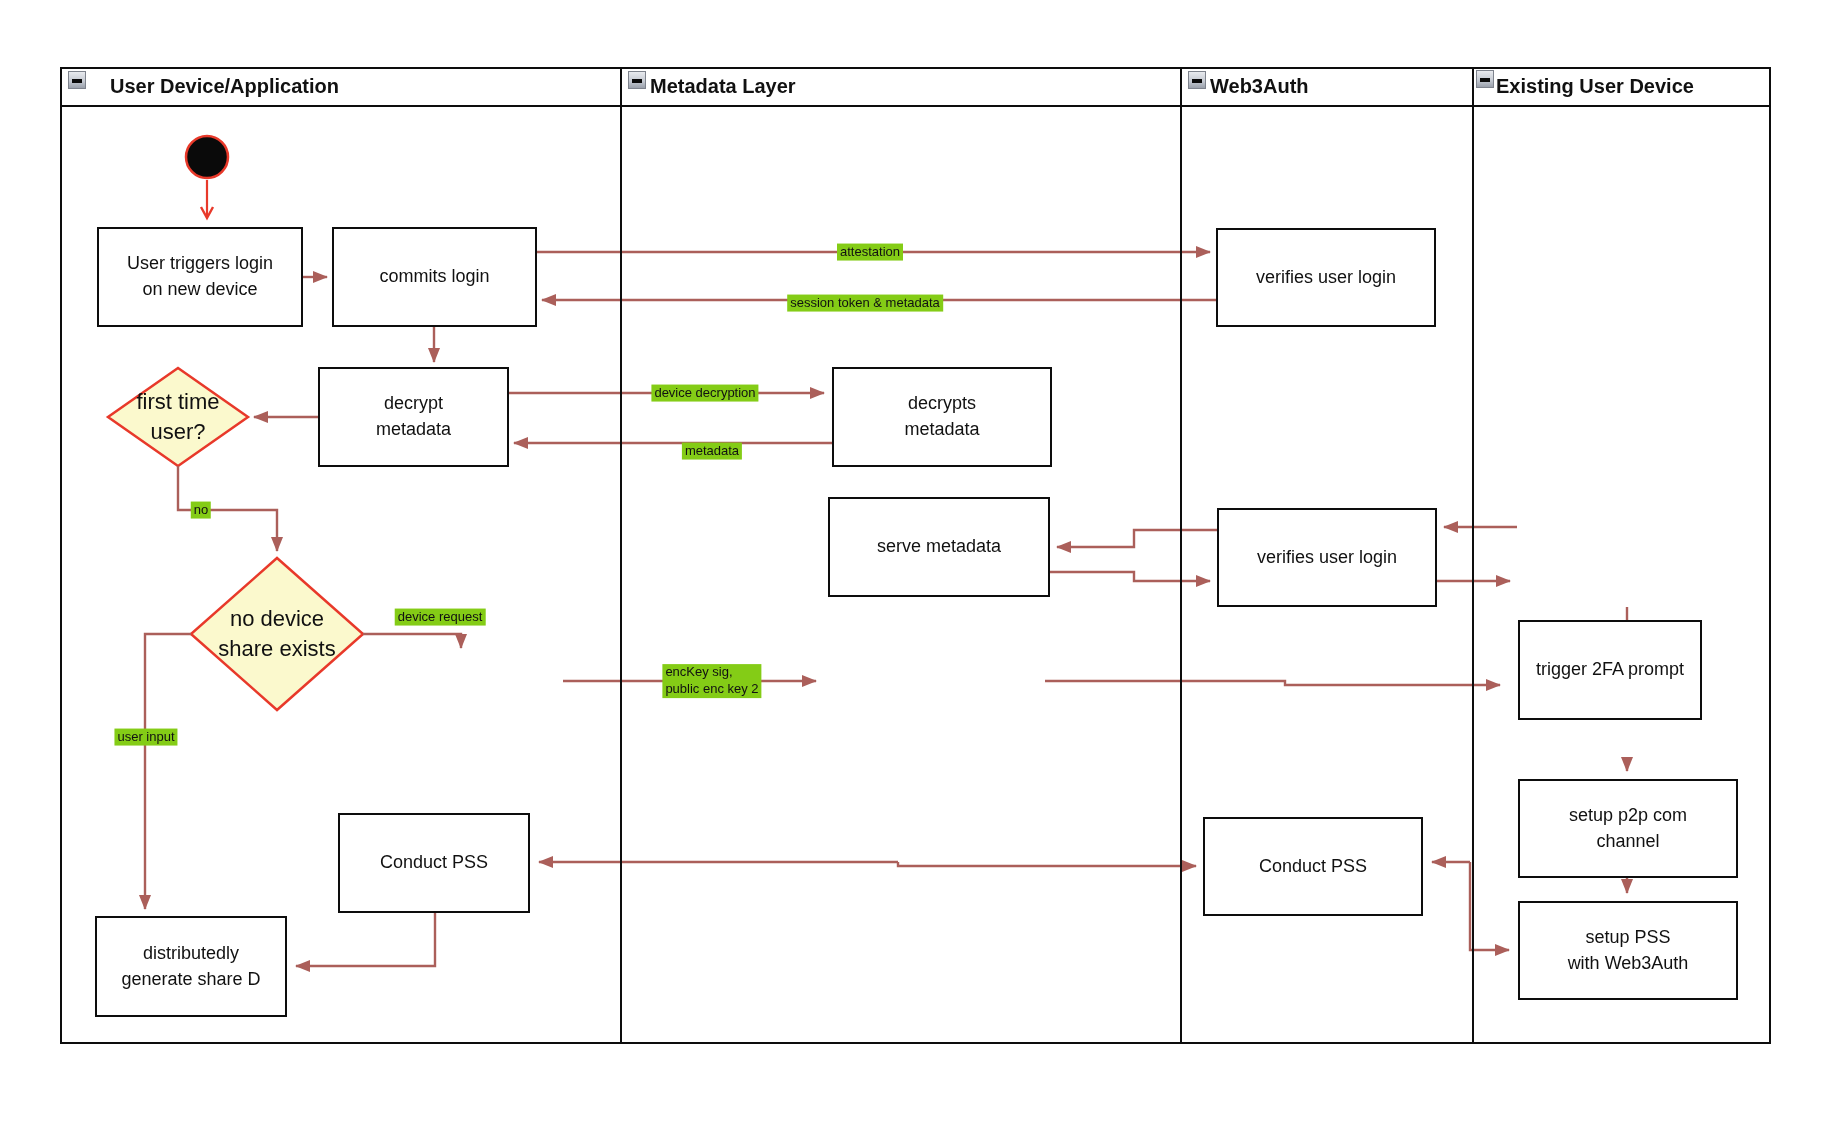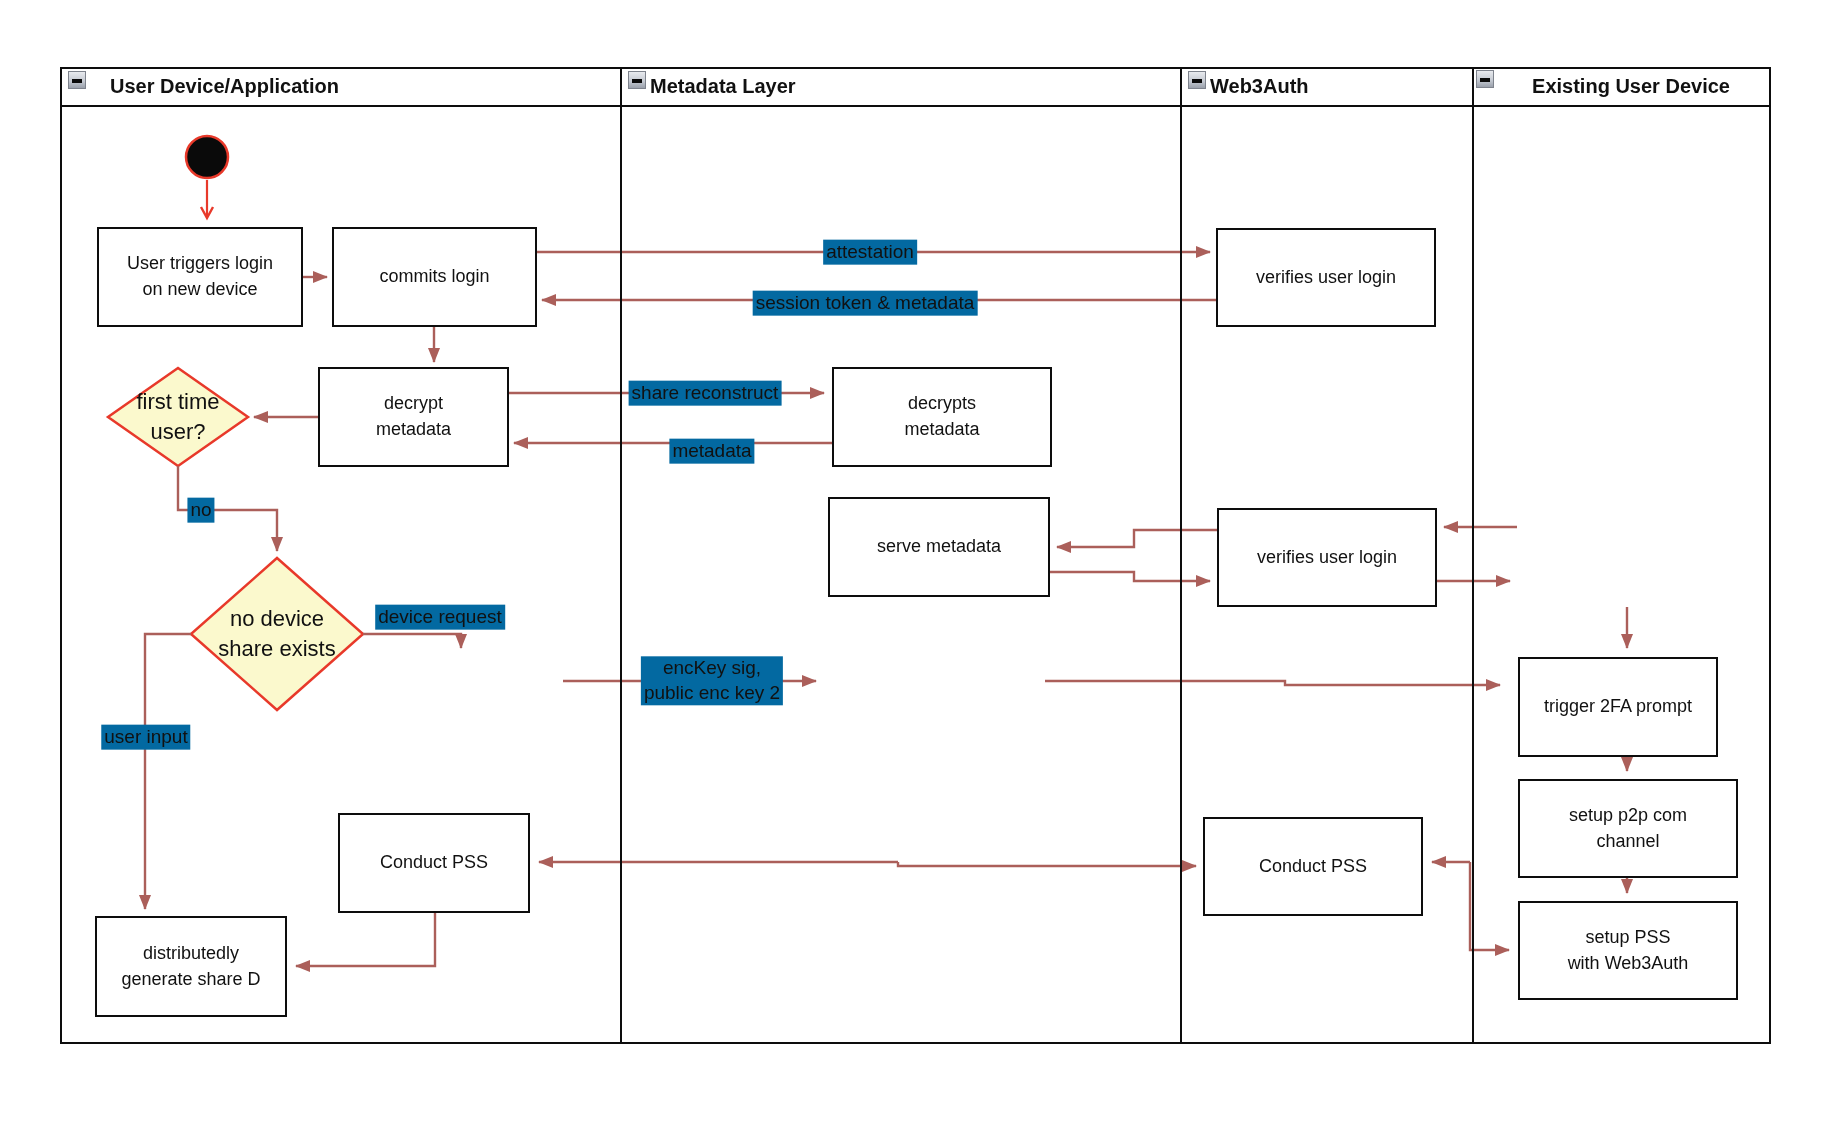--- a/index.html
+++ b/index.html
@@ -11,22 +11,22 @@
   .lane-title{position:absolute;top:73px;height:26px;line-height:26px;font-size:20px;font-weight:bold;
               text-align:left;white-space:nowrap;}
   .min-btn{position:absolute;width:18px;height:18px;box-sizing:border-box;border:1px solid #7e838d;
            background:linear-gradient(#e8eaee 0%,#c7ccd4 55%,#9aa0ab 100%);cursor:pointer;}
   .min-btn::after{content:"";position:absolute;left:3px;top:7px;width:10px;height:4px;background:#0a0a0a;}
   .box{position:absolute;box-sizing:border-box;border:2px solid #0d0d0d;background:#ffffff;
        display:flex;align-items:center;justify-content:center;text-align:center;
        font-size:18px;line-height:1.42;white-space:pre-line;}
   .dlabel{position:absolute;transform:translate(-50%,-50%);text-align:center;font-size:22px;
           line-height:1.35;white-space:pre-line;}
-  .elabel{position:absolute;transform:translate(-50%,-50%);text-align:center;font-size:19px;
-          line-height:1.3;background:#0369a1;padding:0 3px;white-space:pre-line;}
+  .elabel{position:absolute;transform:translate(-50%,-50%);font-size:13px;
+          line-height:1.3;background:#84cc16;padding:0 3px;white-space:pre-line;}
   svg.layer{position:absolute;left:0;top:0;}
 </style>
 </head>
 <body>
 
 <div class="canvas">
 
   <svg class="layer" width="1822" height="1132" viewBox="0 0 1822 1132">
     <defs>
       <marker id="ah" markerUnits="userSpaceOnUse" markerWidth="20" markerHeight="16" refX="15" refY="7" orient="auto">
@@ -77,50 +77,50 @@
   <div class="vline" style="left:1180px"></div>
   <div class="vline" style="left:1472px"></div>
 
   <div class="min-btn" style="left:68px;top:71px"></div>
   <div class="min-btn" style="left:628px;top:71px"></div>
   <div class="min-btn" style="left:1188px;top:71px"></div>
   <div class="min-btn" style="left:1476px;top:70px"></div>
   <div class="lane-title" style="left:110px;width:460px">User Device/Application</div>
   <div class="lane-title" style="left:650px;width:500px">Metadata Layer</div>
   <div class="lane-title" style="left:1210px;width:232px">Web3Auth</div>
-  <div class="lane-title" style="left:1496px;width:270px;text-align:center">Existing User Device</div>
+  <div class="lane-title" style="left:1496px;width:270px;text-align:left">Existing User Device</div>
 
   <div class="box" style="left:97px;top:227px;width:206px;height:100px">User triggers login
 on new device</div>
   <div class="box" style="left:332px;top:227px;width:205px;height:100px">commits login</div>
   <div class="box" style="left:1216px;top:228px;width:220px;height:99px">verifies user login</div>
   <div class="box" style="left:318px;top:367px;width:191px;height:100px">decrypt
 metadata</div>
   <div class="box" style="left:832px;top:367px;width:220px;height:100px">decrypts
 metadata</div>
   <div class="box" style="left:828px;top:497px;width:222px;height:100px">serve metadata</div>
   <div class="box" style="left:1217px;top:508px;width:220px;height:99px">verifies user login</div>
-  <div class="box" style="left:1518px;top:657px;width:200px;height:100px">trigger 2FA prompt</div>
+  <div class="box" style="left:1518px;top:620px;width:184px;height:100px">trigger 2FA prompt</div>
   <div class="box" style="left:1518px;top:779px;width:220px;height:99px">setup p2p com
 channel</div>
   <div class="box" style="left:1518px;top:901px;width:220px;height:99px">setup PSS
 with Web3Auth</div>
   <div class="box" style="left:1203px;top:817px;width:220px;height:99px">Conduct PSS</div>
   <div class="box" style="left:338px;top:813px;width:192px;height:100px">Conduct PSS</div>
   <div class="box" style="left:95px;top:916px;width:192px;height:101px">distributedly
 generate share D</div>
 
   <div class="dlabel" style="left:178px;top:417px">first time
 user?</div>
   <div class="dlabel" style="left:277px;top:634px">no device
 share exists</div>
 
   <div class="elabel" style="left:870px;top:252px">attestation</div>
   <div class="elabel" style="left:865px;top:303px">session token &amp; metadata</div>
-  <div class="elabel" style="left:705px;top:393px">share reconstruct</div>
+  <div class="elabel" style="left:705px;top:393px">device decryption</div>
   <div class="elabel" style="left:712px;top:451px">metadata</div>
   <div class="elabel" style="left:201px;top:510px">no</div>
   <div class="elabel" style="left:440px;top:617px">device request</div>
   <div class="elabel" style="left:712px;top:681px">encKey sig,
 public enc key 2</div>
   <div class="elabel" style="left:146px;top:737px">user input</div>
 
 </div>
 
 </body></html>

